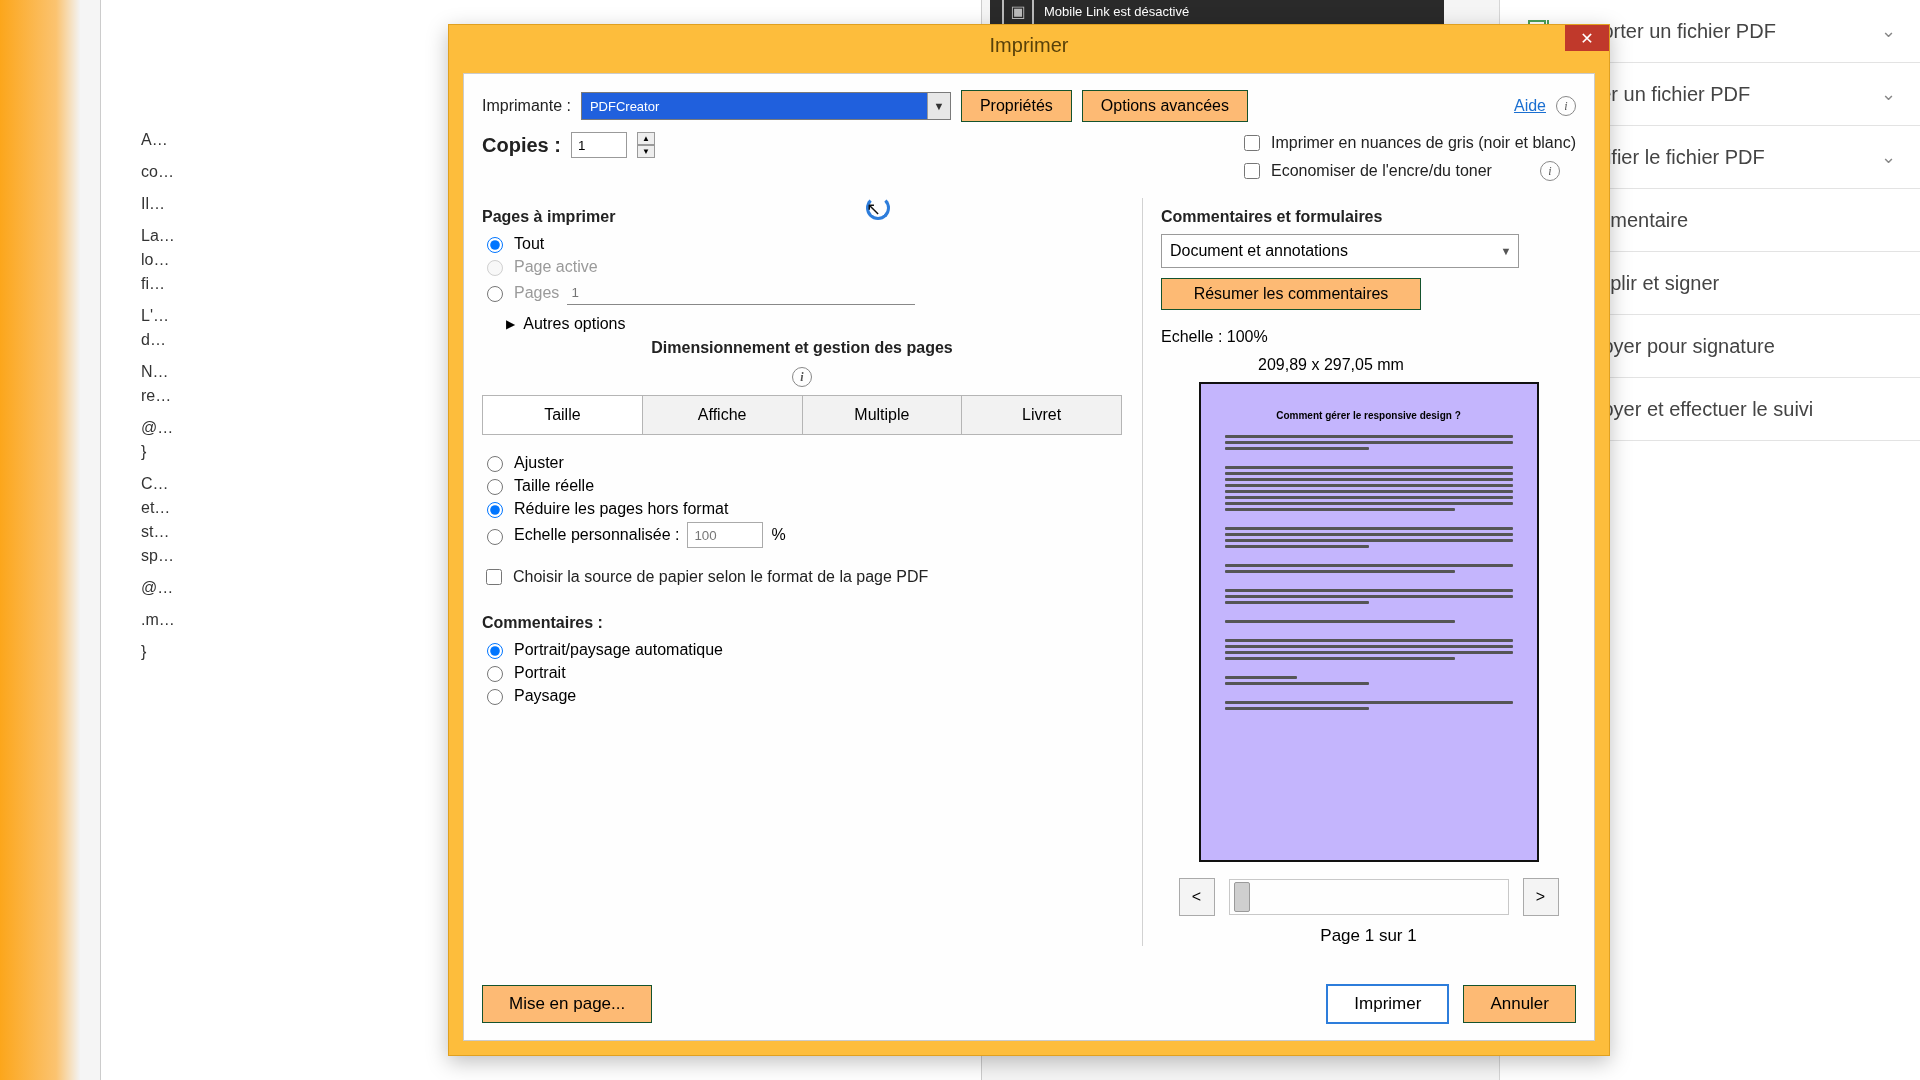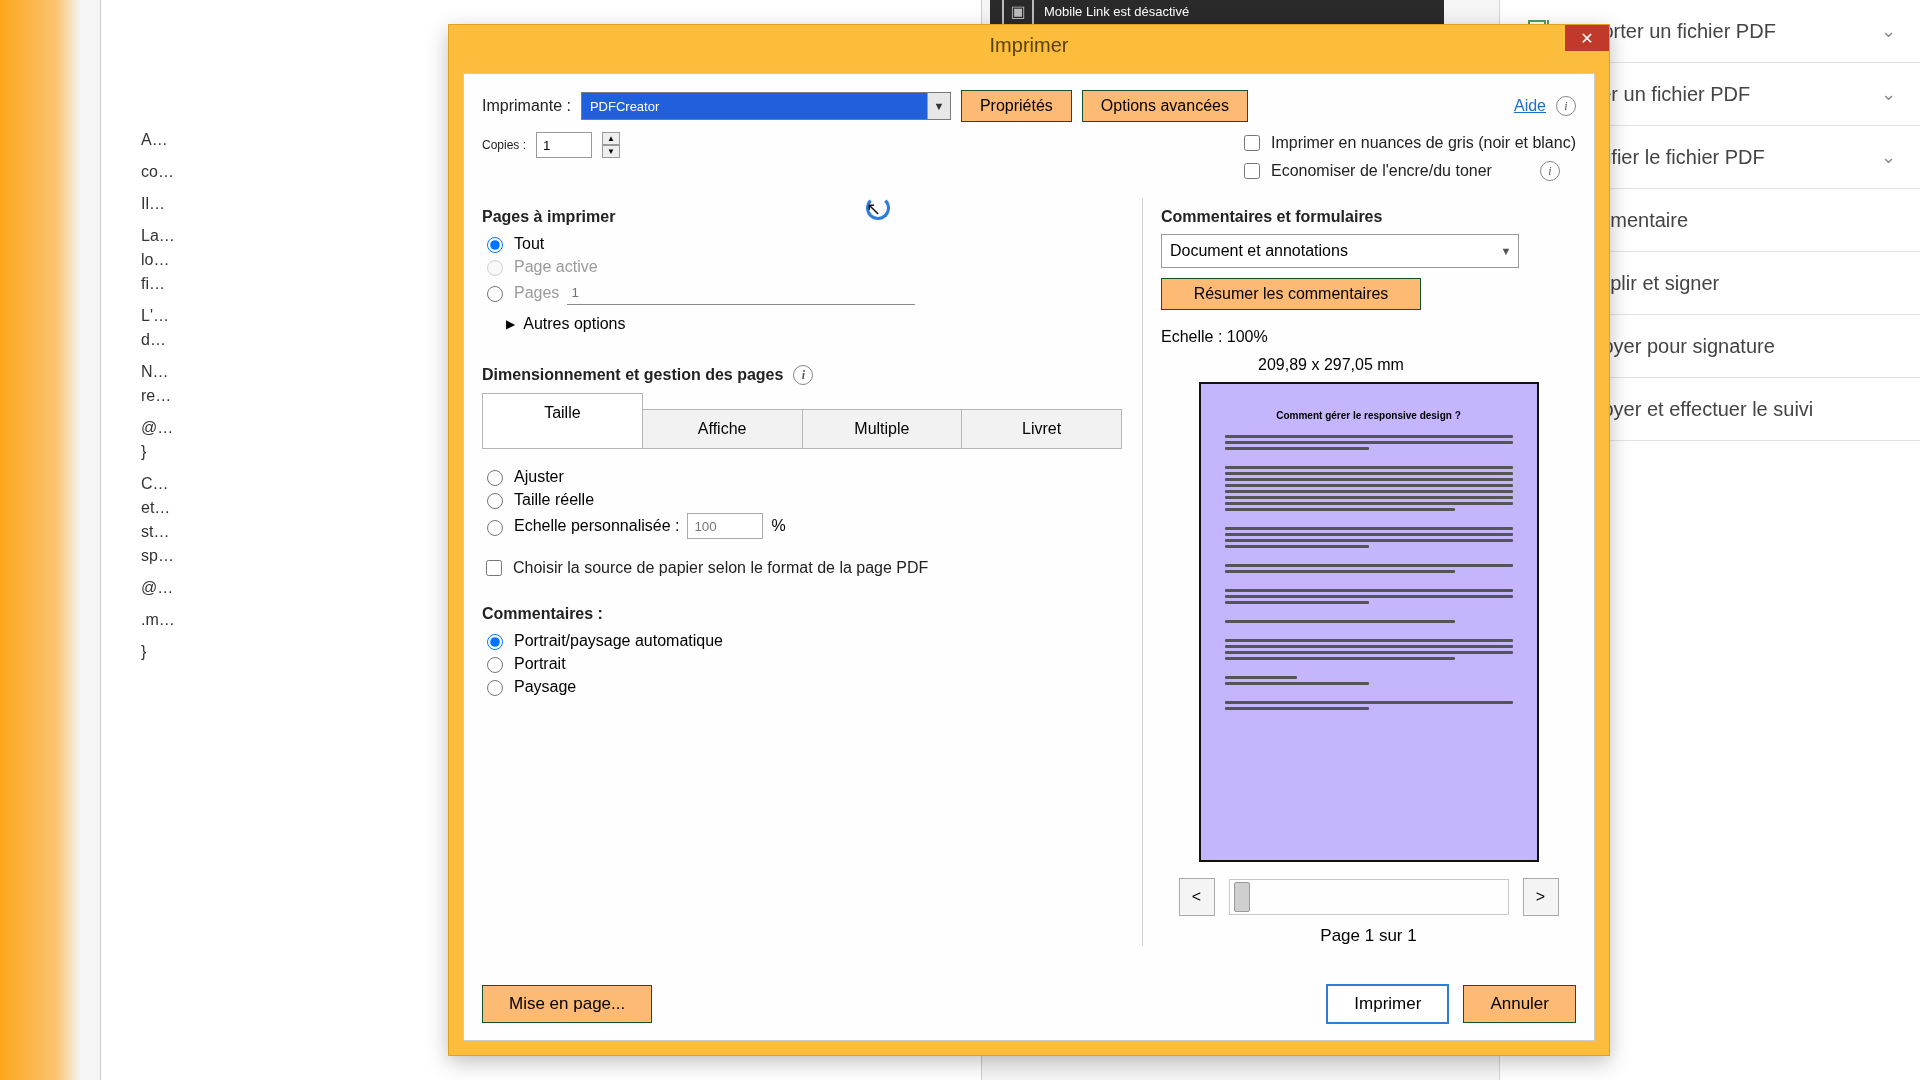--- a/index.html
+++ b/index.html
@@ -198,21 +198,21 @@
 
   .seg-group { display:flex; }
   .seg-group .seg {
     flex:1; text-align:center;
     padding: 10px 0;
     border:1px solid #b5b5b5;
     background:#f2f2f2;
     font-size:16px;
     cursor:pointer;
   }
-  .seg-group .seg + .seg { border-left:none;margin-top:16px; }
+  .seg-group .seg + .seg { border-left:none; }
   .seg-group .seg.active { background:#fff; box-shadow: inset 0 0 0 1px #fff; }
 
   .scale-input {
     width: 76px; height:26px; border:1px solid #aaa;
     padding:0 6px; box-sizing:border-box; color:#777;
   }
 
   .select-plain {
     width: 340px; height:32px;
     border:1px solid #9a9a9a;
@@ -366,21 +366,21 @@
       </div>
       <button class="btn">Propriétés</button>
       <button class="btn">Options avancées</button>
       <span style="flex:1"></span>
       <span class="link" style="font-size:16px;">Aide</span>
       <span class="info-icon">i</span>
     </div>
 
     <div class="row" style="align-items:flex-start;">
       <div style="display:flex;align-items:center;gap:10px;">
-        <span class="label" style="font-size:12px;">Copies :</span>
+        <span class="label" style="font-size:20px;font-weight:bold;">Copies :</span>
         <input class="copies-input" value="1" style="">
         <div class="spinner">
           <button>▲</button>
           <button>▼</button>
         </div>
       </div>
       <div style="flex:1"></div>
       <div>
         <div class="checkbox-row">
           <input type="checkbox" style="">
@@ -412,40 +412,44 @@
           <input type="radio" name="pr" style="">
           <span>Pages</span>
           <input class="pages-input" placeholder="1" style="">
         </div>
 
         <div class="toggle-row">
           <span class="tri">▶</span>
           <span>Autres options</span>
         </div>
 
-        <div class="section-title" style="margin-top:32px;">
+        <div class="section-title" style="margin-top:6px;flex-direction:column;">
           <span>Dimensionnement et gestion des pages</span>
           <span class="info-icon">i</span>
         </div>
 
         <div class="seg-group">
           <div class="seg active">Taille</div>
           <div class="seg">Affiche</div>
           <div class="seg">Multiple</div>
           <div class="seg">Livret</div>
         </div>
 
         <div style="height:14px"></div>
         <div class="radio-row">
           <input type="radio" name="sz" style="">
           <span>Ajuster</span>
         </div>
         <div class="radio-row">
           <input type="radio" name="sz" style="">
           <span>Taille réelle</span>
+        </div>
+        <div class="radio-row">
+          <input type="radio" name="sz" checked="" style="">
+          <span>Réduire les pages hors format</span>
         </div>
         <div class="radio-row">
           <input type="radio" name="sz" style="">
           <span>Echelle personnalisée :</span>
           <input class="scale-input" value="100" style="">
           <span>%</span>
         </div>
 
         <div style="height:14px"></div>
         <div class="checkbox-row">

